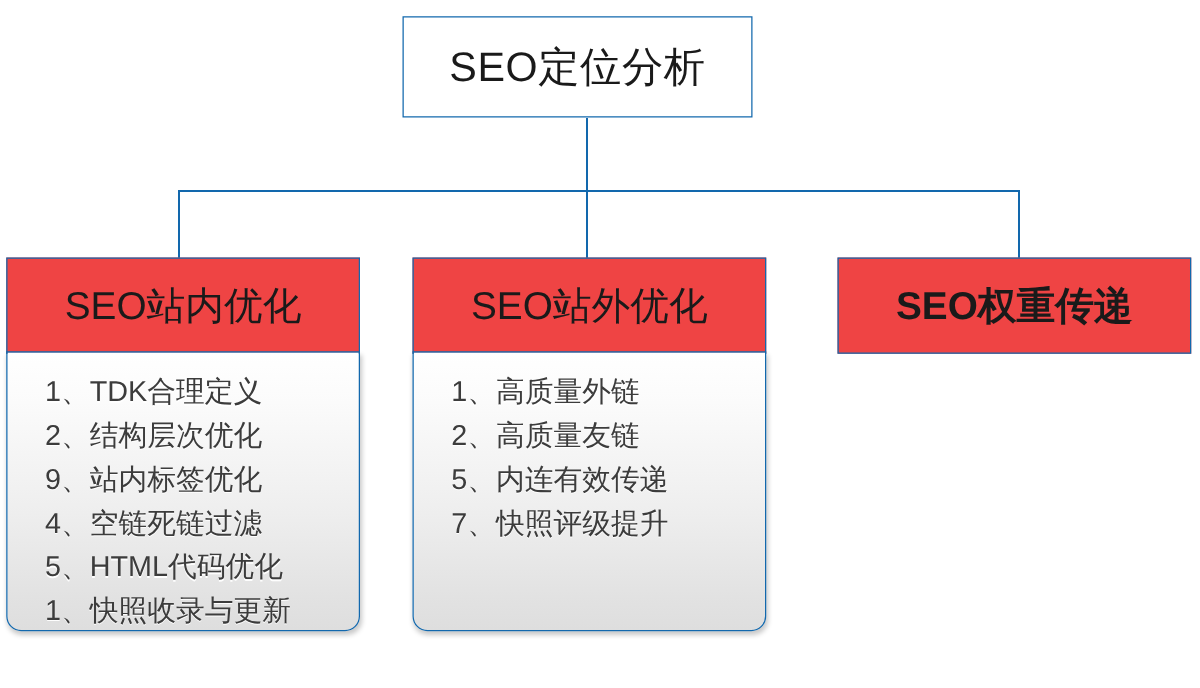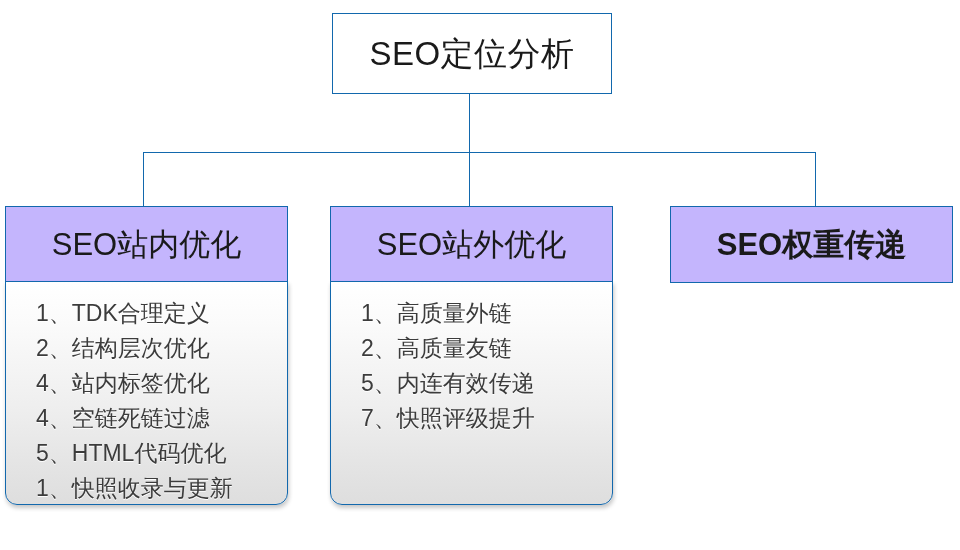--- a/index.html
+++ b/index.html
@@ -28,21 +28,21 @@
     left: 0;
     top: 0;
     width: 960px;
     height: 550px;
     pointer-events: none;
   }
 
   
   .root-node {
     position: absolute;
-    left: 332px;
+    left: 322px;
     top: 13px;
     width: 280px;
     height: 81px;
     box-sizing: border-box;
     border: 1.6px solid #1268ad;
     background: #ffffff;
     display: flex;
     align-items: center;
     justify-content: center;
   }
@@ -61,21 +61,21 @@
     width: 283px;
   }
   .branch-1 { left: 5px; }
   .branch-2 { left: 330px; }
   .branch-3 { left: 670px; font-weight: bold; }
 
   .branch-header {
     box-sizing: border-box;
     height: 77px;
     border: 1.6px solid #1268ad;
-    background: #c4b5fd;
+    background: #ef4444;
     display: flex;
     align-items: center;
     justify-content: center;
   }
   .branch-header-title {
     font-size: 31px;
     color: #1a1a1a;
     line-height: 1;
     white-space: nowrap;
   }
@@ -128,21 +128,21 @@
   </div>
 
   <div class="branch branch-1">
     <div class="branch-header">
       <span class="branch-header-title">SEO站内优化</span>
     </div>
     <div class="branch-body">
       <ul class="branch-list">
         <li>1、TDK合理定义</li>
         <li>2、结构层次优化</li>
-        <li>4、站内标签优化</li>
+        <li>9、站内标签优化</li>
         <li>4、空链死链过滤</li>
         <li>5、HTML代码优化</li>
         <li>1、快照收录与更新</li>
       </ul>
     </div>
   </div>
 
   <div class="branch branch-2">
     <div class="branch-header">
       <span class="branch-header-title">SEO站外优化</span>

